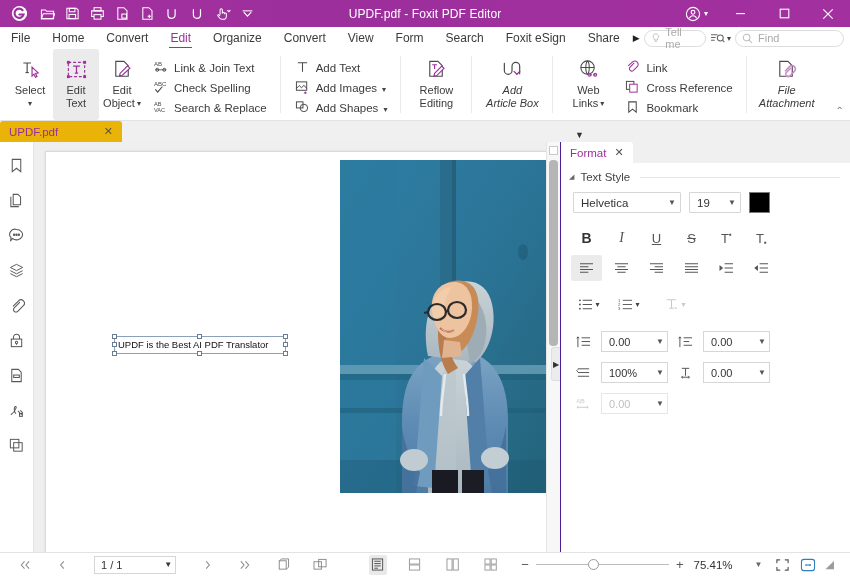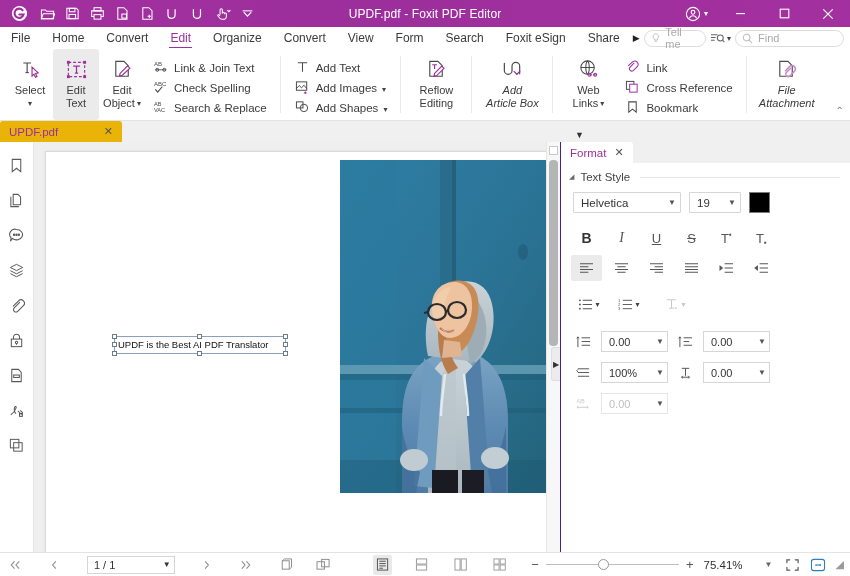--- a/index.html
+++ b/index.html
@@ -187,21 +187,21 @@
   }
   .spin.dis { color:#c0c0c0; border-color:#e6e6e6; }
   .spin .sval { flex:1; }
   .spin .sc { font-size:8px; color:#555; }
   .mini { width:21px; display:flex; align-items:center; justify-content:center; color:#555; }
   .mini.dis { color:#c9c9c9; }
 
   
   .statusbar {
     flex:0 0 24px; height:24px; background:#fff; border-top:1px solid #e3e3e3;
-    display:flex; align-items:center; padding:0 6px; gap:20px; font-size:11.5px; color:#444;
+    display:flex; align-items:center; padding:0 16px; gap:20px; font-size:11.5px; color:#444;
   }
   .sbtn { width:21px; height:20px; display:flex; align-items:center; justify-content:center; color:#888; border-radius:2px;}
   .sbtn.sel { background:#e9e9e9; color:#444; }
   .pagebox {
     display:flex; align-items:center; border:1px solid #d6d6d6; height:18px; width:96px;
     padding:0 3px 0 6px; font-size:11px; color:#333; background:#fff; margin:0 3px;
   }
   .pagebox .pv { flex:1; }
   .pagebox .pc { font-size:8px; color:#333; }
   .zoomwrap { margin-left:auto; display:flex; align-items:center; gap:5px; }

